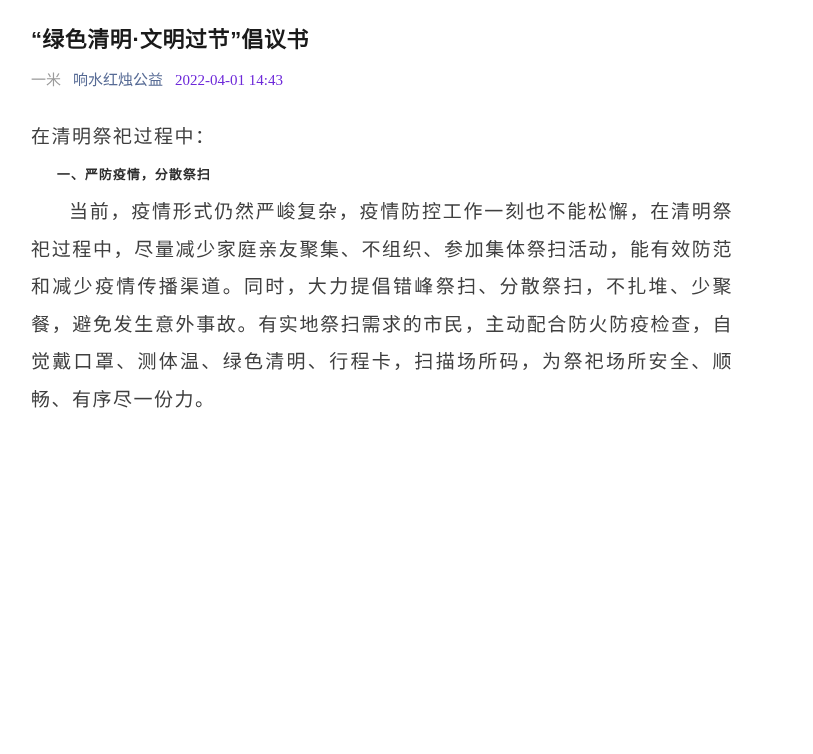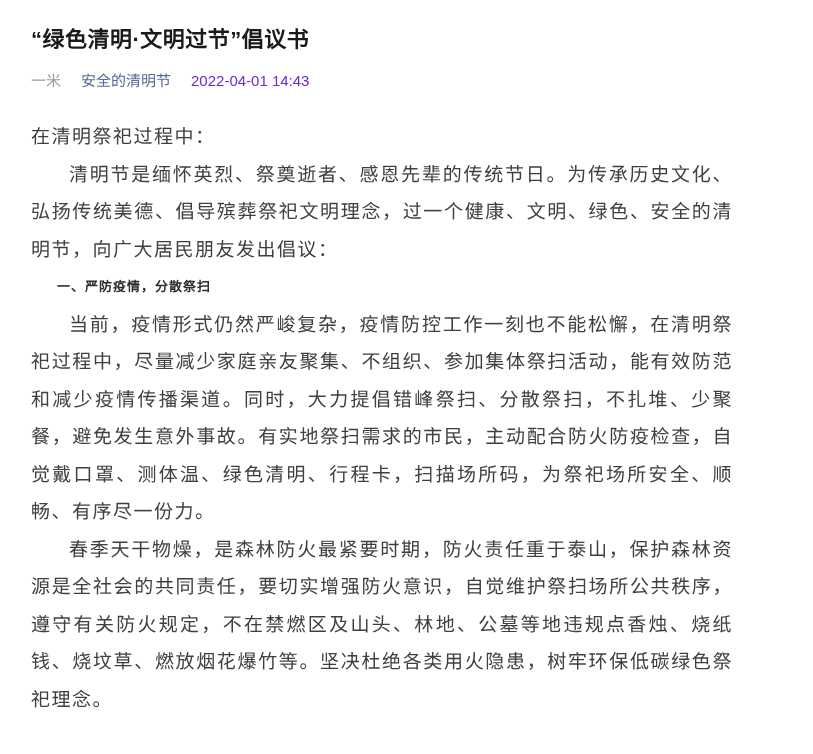--- a/index.html
+++ b/index.html
@@ -28,25 +28,25 @@
     font-weight: 700;
     line-height: 30px;
     color: #1a1a1a;
     margin: 0 0 15px 0;
     letter-spacing: 0.5px;
   }
 
   .byline {
     display: flex;
     align-items: center;
-    gap: 20px;
+    gap: 12px;
     font-size: 15px;
     line-height: 21px;
     margin-bottom: 27px;
-    font-family: Liberation Sans, sans-serif;
+    font-family: Liberation Serif, serif;
   }
   .byline .author   { color: #9b9b9b; }
   .byline .account  { color: #576b95; text-decoration: none; cursor: pointer; }
   .byline .pub-time { color: #6d28d9; }
 
   
   .article-body {
     font-family: "Liberation Serif", "DejaVu Serif", serif; 
     font-size: 19px;
     line-height: 37.5px;
@@ -79,32 +79,30 @@
 </head>
 <body>
 
 <div class="page">
   <div class="article">
 
     <h1 class="article-title">“绿色清明·文明过节”倡议书</h1>
 
     <div class="byline">
       <span class="author">一米</span>
-      <a class="account">安全的清明节</a>
+      <a class="account">响水红烛公益</a>
       <span class="pub-time">2022-04-01 14:43</span>
     </div>
 
     <div class="article-body">
 
       <p class="no-indent">在清明祭祀过程中：</p>
 
-      <p>清明节是缅怀英烈、祭奠逝者、感恩先辈的传统节日。为传承历史文化、弘扬传统美德、倡导殡葬祭祀文明理念，过一个健康、文明、绿色、安全的清明节，向广大居民朋友发出倡议：</p>
 
       <h2>一、严防疫情，分散祭扫</h2>
 
       <p>当前，疫情形式仍然严峻复杂，疫情防控工作一刻也不能松懈，在清明祭祀过程中，尽量减少家庭亲友聚集、不组织、参加集体祭扫活动，能有效防范和减少疫情传播渠道。同时，大力提倡错峰祭扫、分散祭扫，不扎堆、少聚餐，避免发生意外事故。有实地祭扫需求的市民，主动配合防火防疫检查，自觉戴口罩、测体温、绿色清明、行程卡，扫描场所码，为祭祀场所安全、顺畅、有序尽一份力。</p>
 
 
-      <p>春季天干物燥，是森林防火最紧要时期，防火责任重于泰山，保护森林资源是全社会的共同责任，要切实增强防火意识，自觉维护祭扫场所公共秩序，遵守有关防火规定，不在禁燃区及山头、林地、公墓等地违规点香烛、烧纸钱、烧坟草、燃放烟花爆竹等。坚决杜绝各类用火隐患，树牢环保低碳绿色祭祀理念。</p>
 
     </div>
   </div>
 </div>
 
 </body></html>

